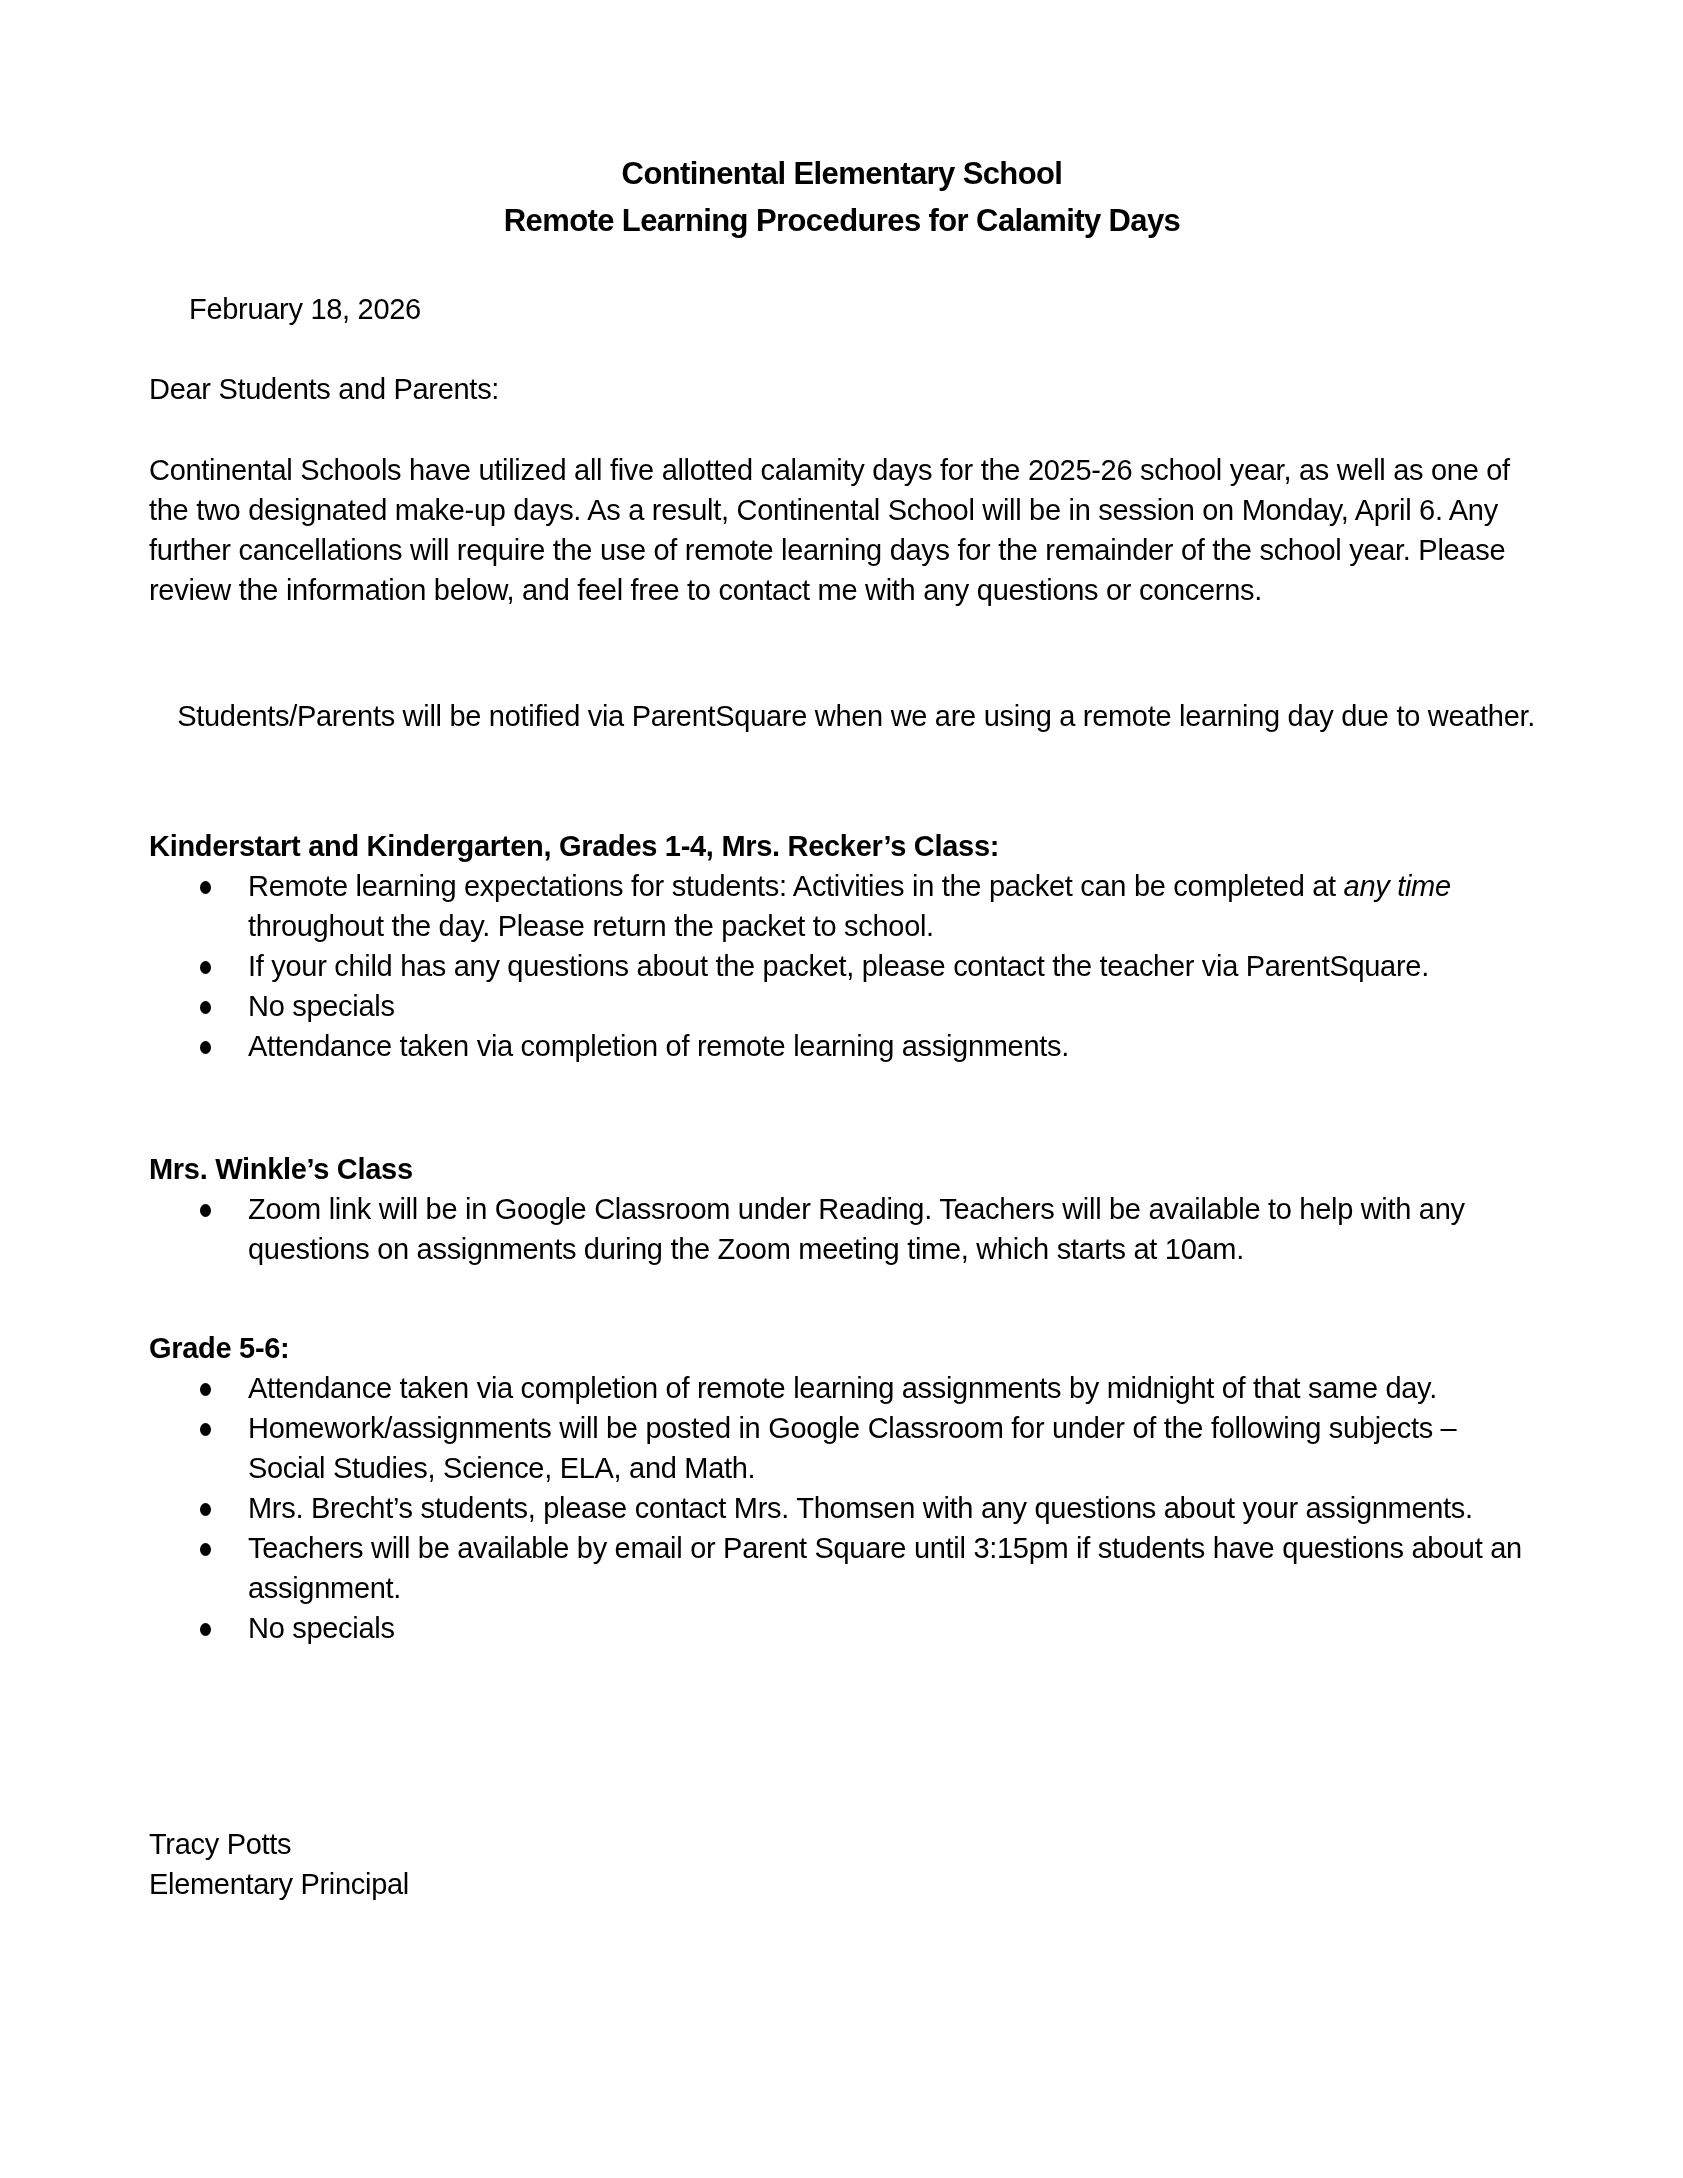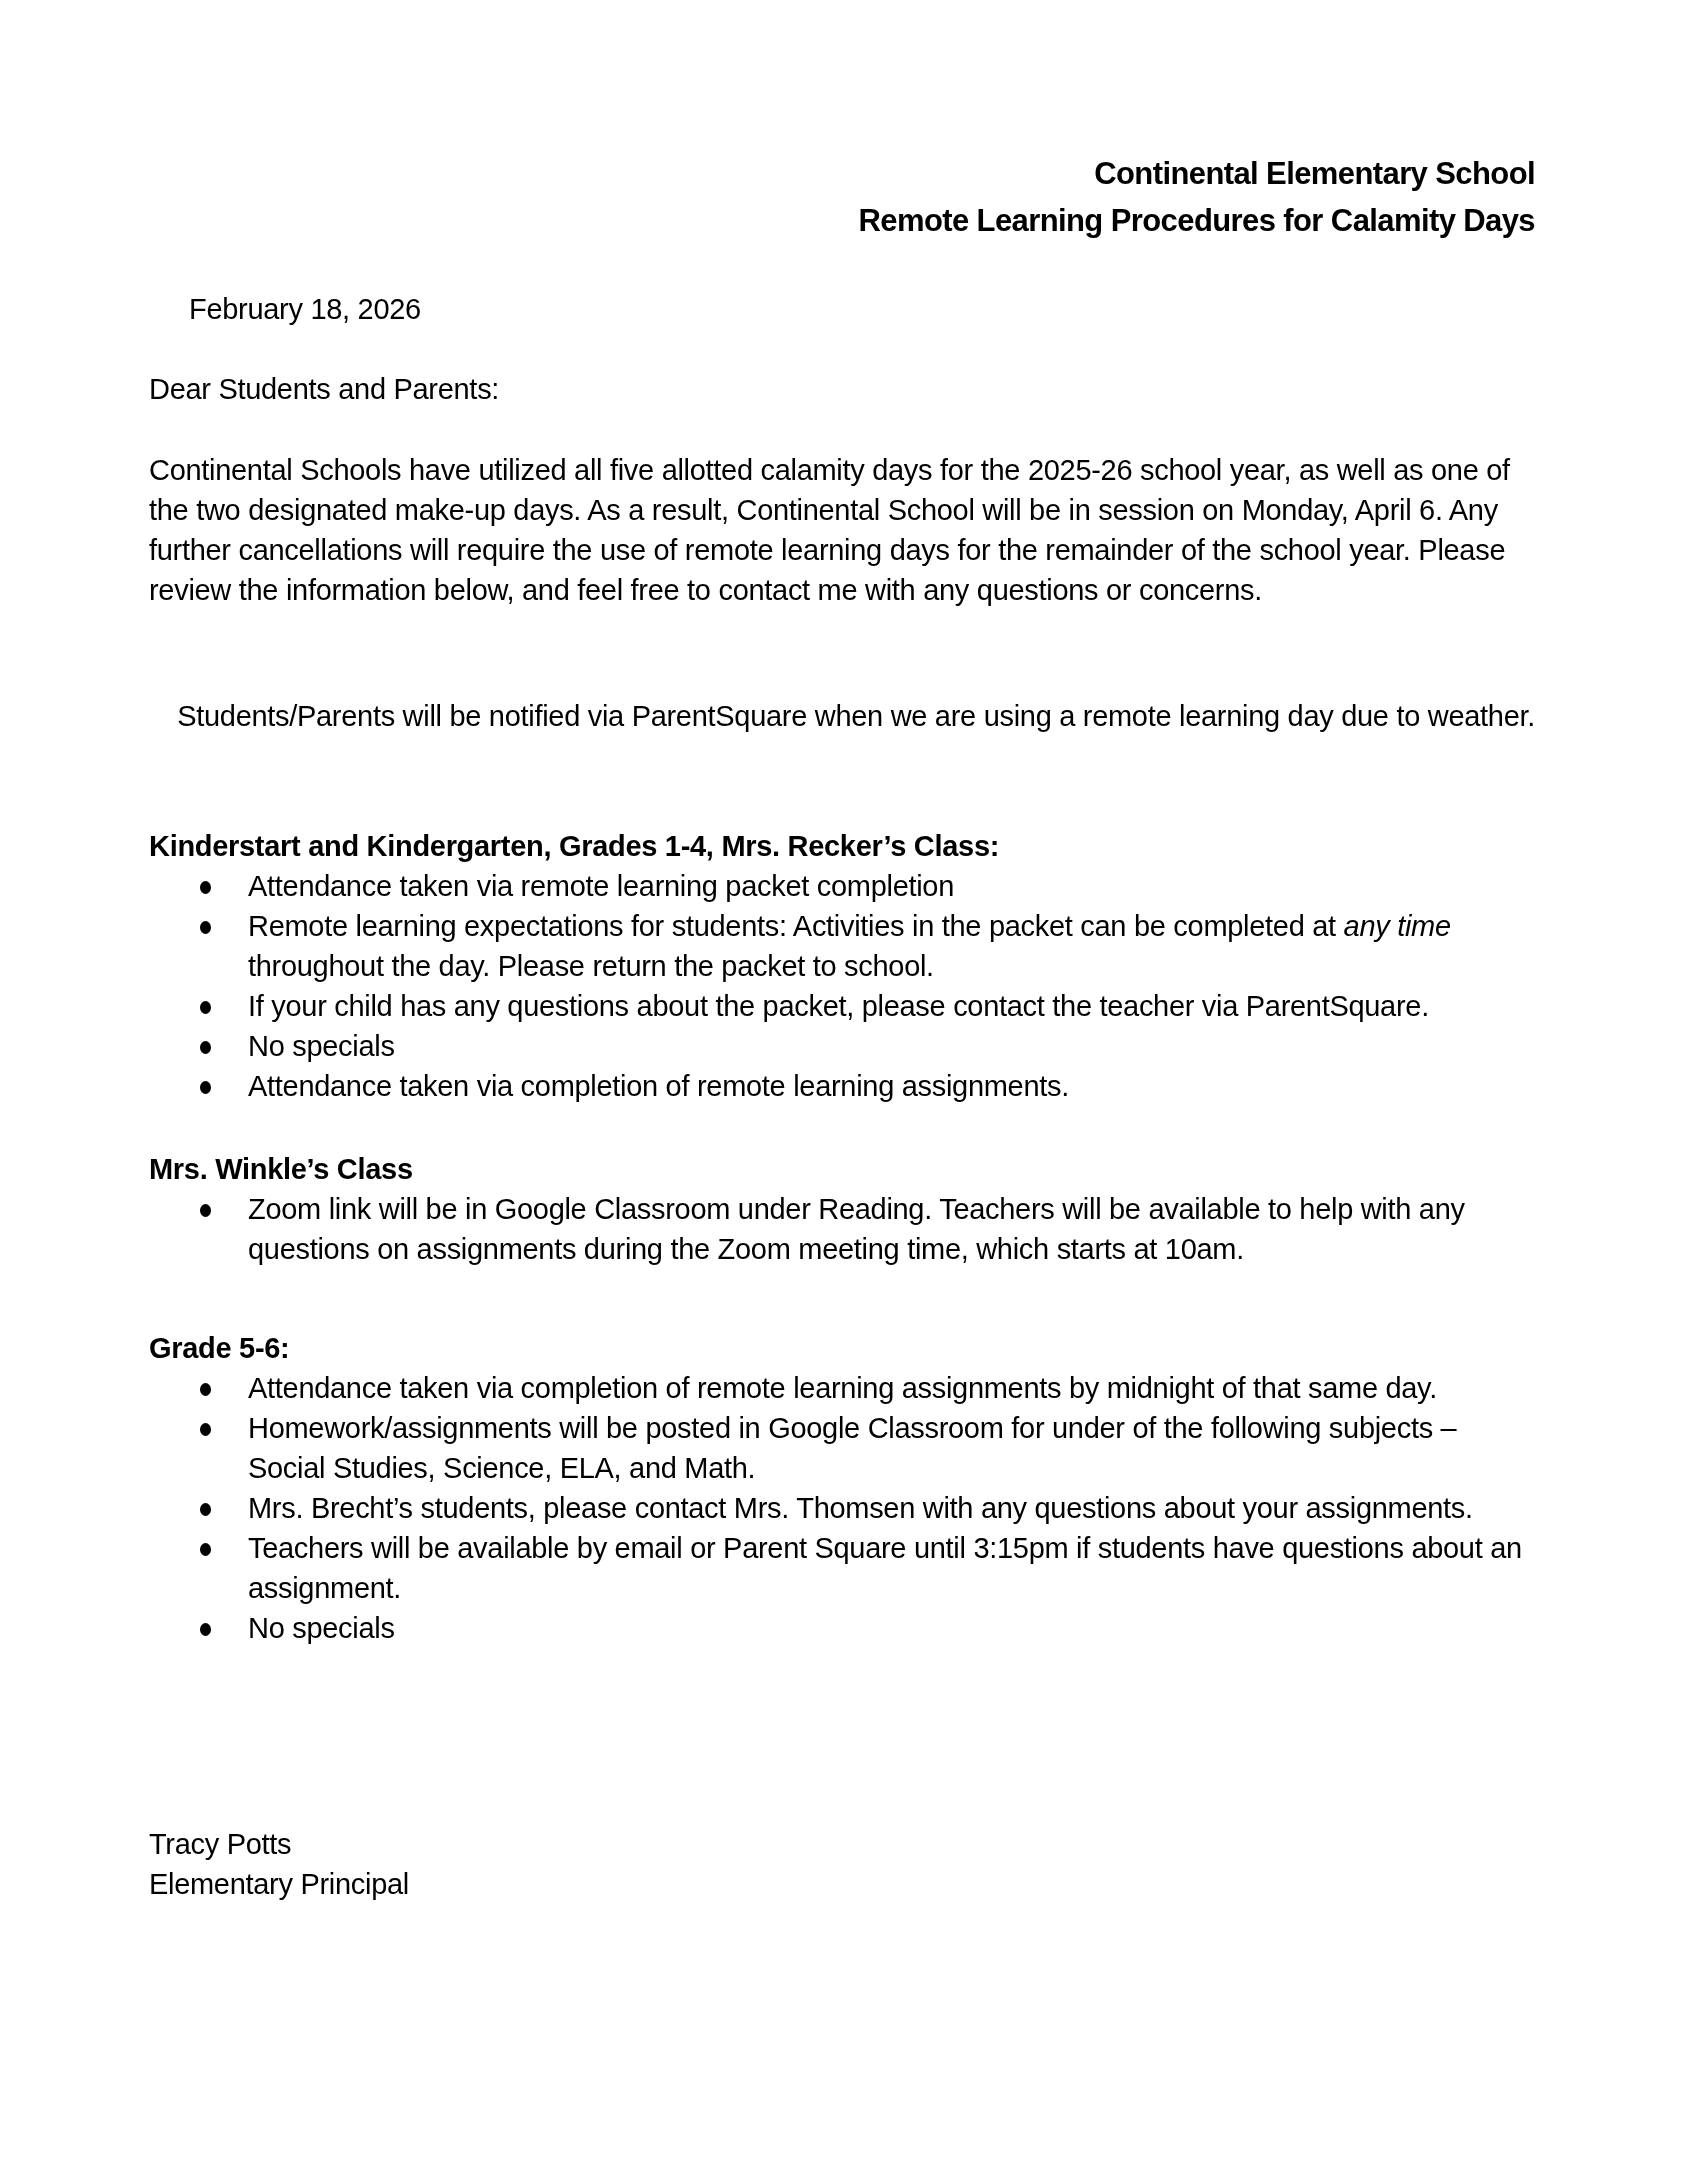--- a/index.html
+++ b/index.html
@@ -1,21 +1,21 @@
 <!DOCTYPE html>
 <html><head>
 <meta charset="utf-8">
 <style>
   html, body { margin: 0; padding: 0; background: #ffffff; }
   body {
     width: 1683px; height: 2178px; position: relative; overflow: hidden;
     font-family: "Liberation Sans", sans-serif; color: #000;
   }
   .page { position: absolute; left: 149px; top: 0; width: 1386px; }
-  .title-block { position: absolute; left: 0; width: 1386px; top: 150px; text-align: right; }
+  .title-block { position: absolute; left: 0; width: 1386px; top: 150px; text-align: center; }
   .title-line { font-weight: bold; font-size: 31px; line-height: 47px; letter-spacing: -0.6px; }
   .p { position: absolute; left: 0; width: 1386px; font-size: 29px; line-height: 40px; letter-spacing: -0.3px; }
   .heading { font-weight: bold; }
   ul.bullets { list-style: none; margin: 0; padding: 0; }
   ul.bullets li { position: relative; padding-left: 99px; }
   ul.bullets li .dot {
     position: absolute; left: 51px; top: 15px; width: 11px; height: 13px;
     border-radius: 50%; background: #000;
   }
   em { font-style: italic; }
@@ -34,21 +34,20 @@
 
   <div class="p" style="top:369px;">Dear Students and Parents:</div>
 
   <div class="p" style="top:450px;">Continental Schools have utilized all five allotted calamity days for the 2025-26 school year, as well as one of the two designated make-up days. As a result, Continental School will be in session on Monday, April 6. Any further cancellations will require the use of remote learning days for the remainder of the school year. Please review the information below, and feel free to contact me with any questions or concerns.</div>
 
   <div class="p" style="top:693px; line-height:46px;text-align:right;">Students/Parents will be notified via ParentSquare when we are using a remote learning day due to weather.</div>
 
   <div class="p" style="top:826px;">
     <div class="heading">Kinderstart and Kindergarten, Grades 1-4, Mrs. Recker’s Class:</div>
     <ul class="bullets">
-      <li><span class="dot"></span><span>Attendance taken via remote learning packet completion</span><em></em><span></span></li>
       <li><span class="dot"></span><span>Remote learning expectations for students: Activities in the packet can be completed at </span><em>any time</em><span> throughout the day. Please return the packet to school.</span></li>
       <li><span class="dot"></span><span>If your child has any questions about the packet, please contact the teacher via ParentSquare.</span><em></em><span></span></li>
       <li><span class="dot"></span><span>No specials</span><em></em><span></span></li>
       <li><span class="dot"></span><span>Attendance taken via completion of remote learning assignments.</span><em></em><span></span></li>
     </ul>
   </div>
 
   <div class="p" style="top:1149px;">
     <div class="heading">Mrs. Winkle’s Class</div>
     <ul class="bullets">

